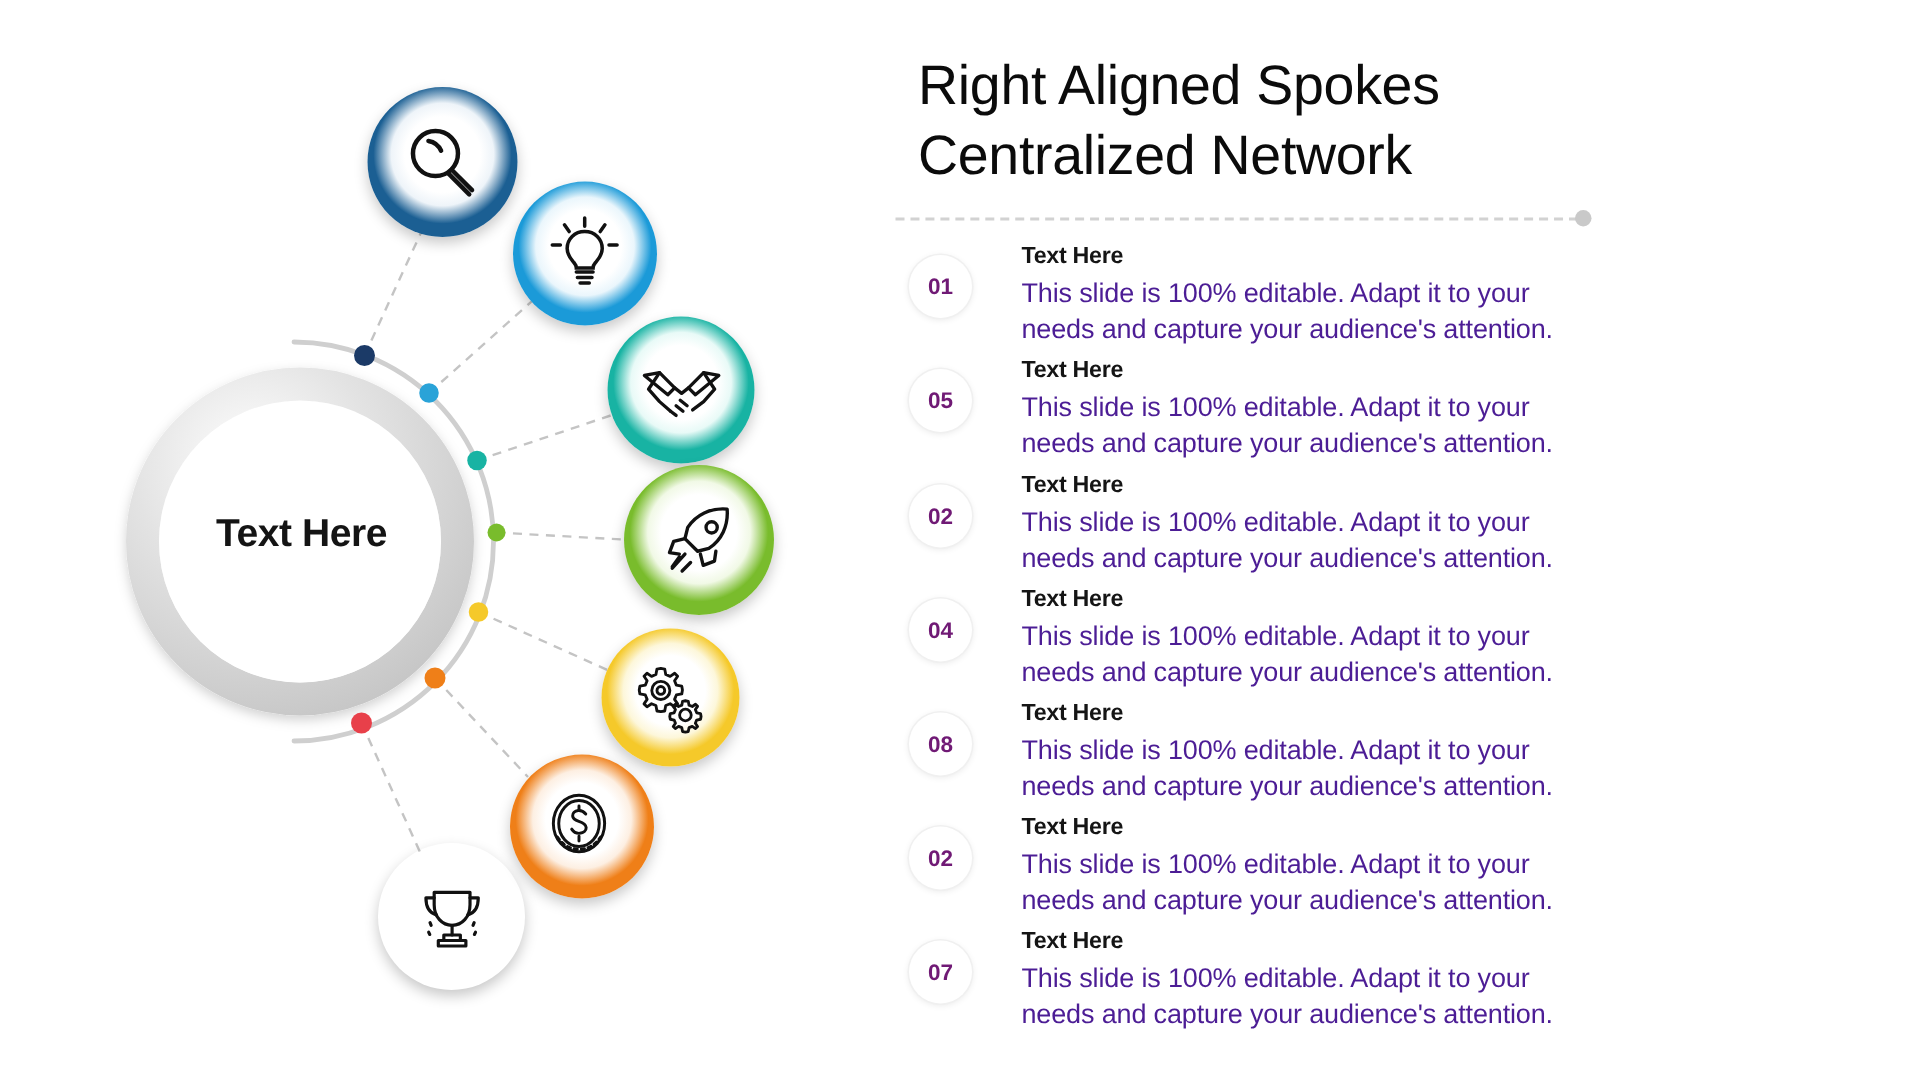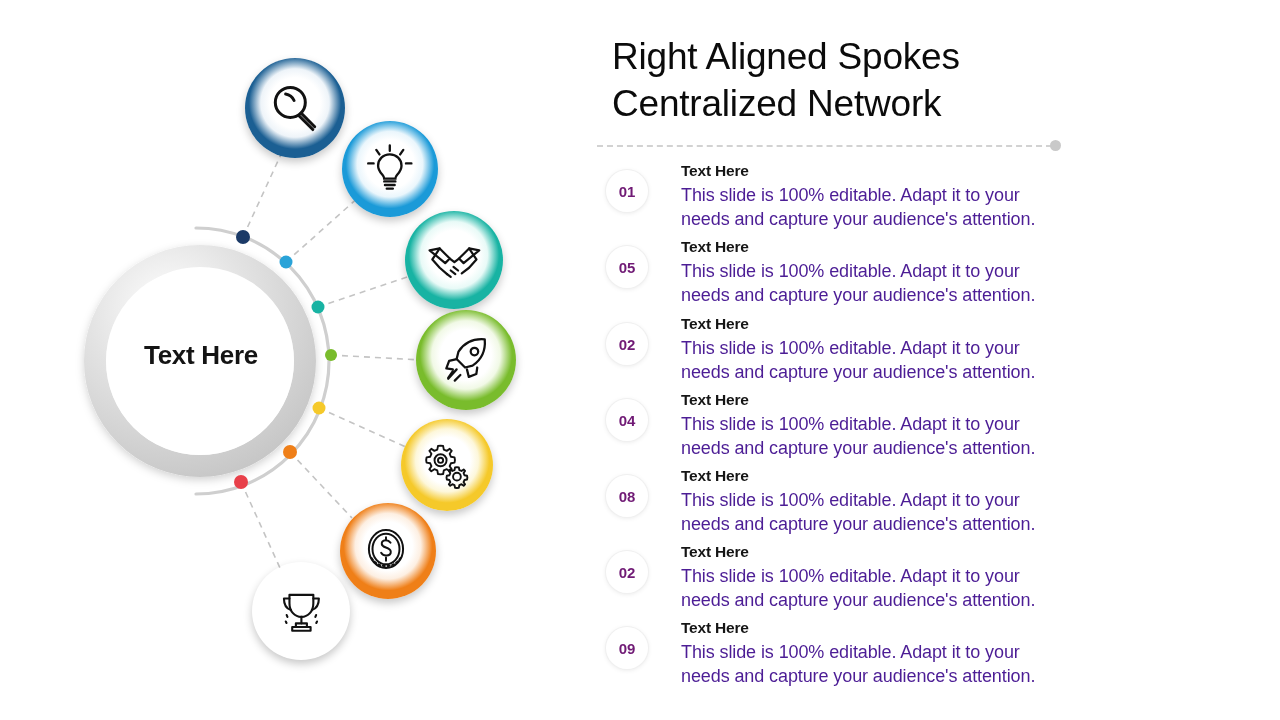--- a/index.html
+++ b/index.html
@@ -322,21 +322,21 @@
 
     <div class="row" style="top:543px;">
       <div class="badge">02</div>
       <div class="row-text">
         <div class="row-title">Text Here</div>
         <div class="row-desc">This slide is 100% editable. Adapt it to your needs and capture your audience's attention.</div>
       </div>
     </div>
 
     <div class="row" style="top:619px;">
-      <div class="badge">09</div>
+      <div class="badge">07</div>
       <div class="row-text">
         <div class="row-title">Text Here</div>
         <div class="row-desc">This slide is 100% editable. Adapt it to your needs and capture your audience's attention.</div>
       </div>
     </div>
 
   </div>
 </div>
 
 </body></html>

